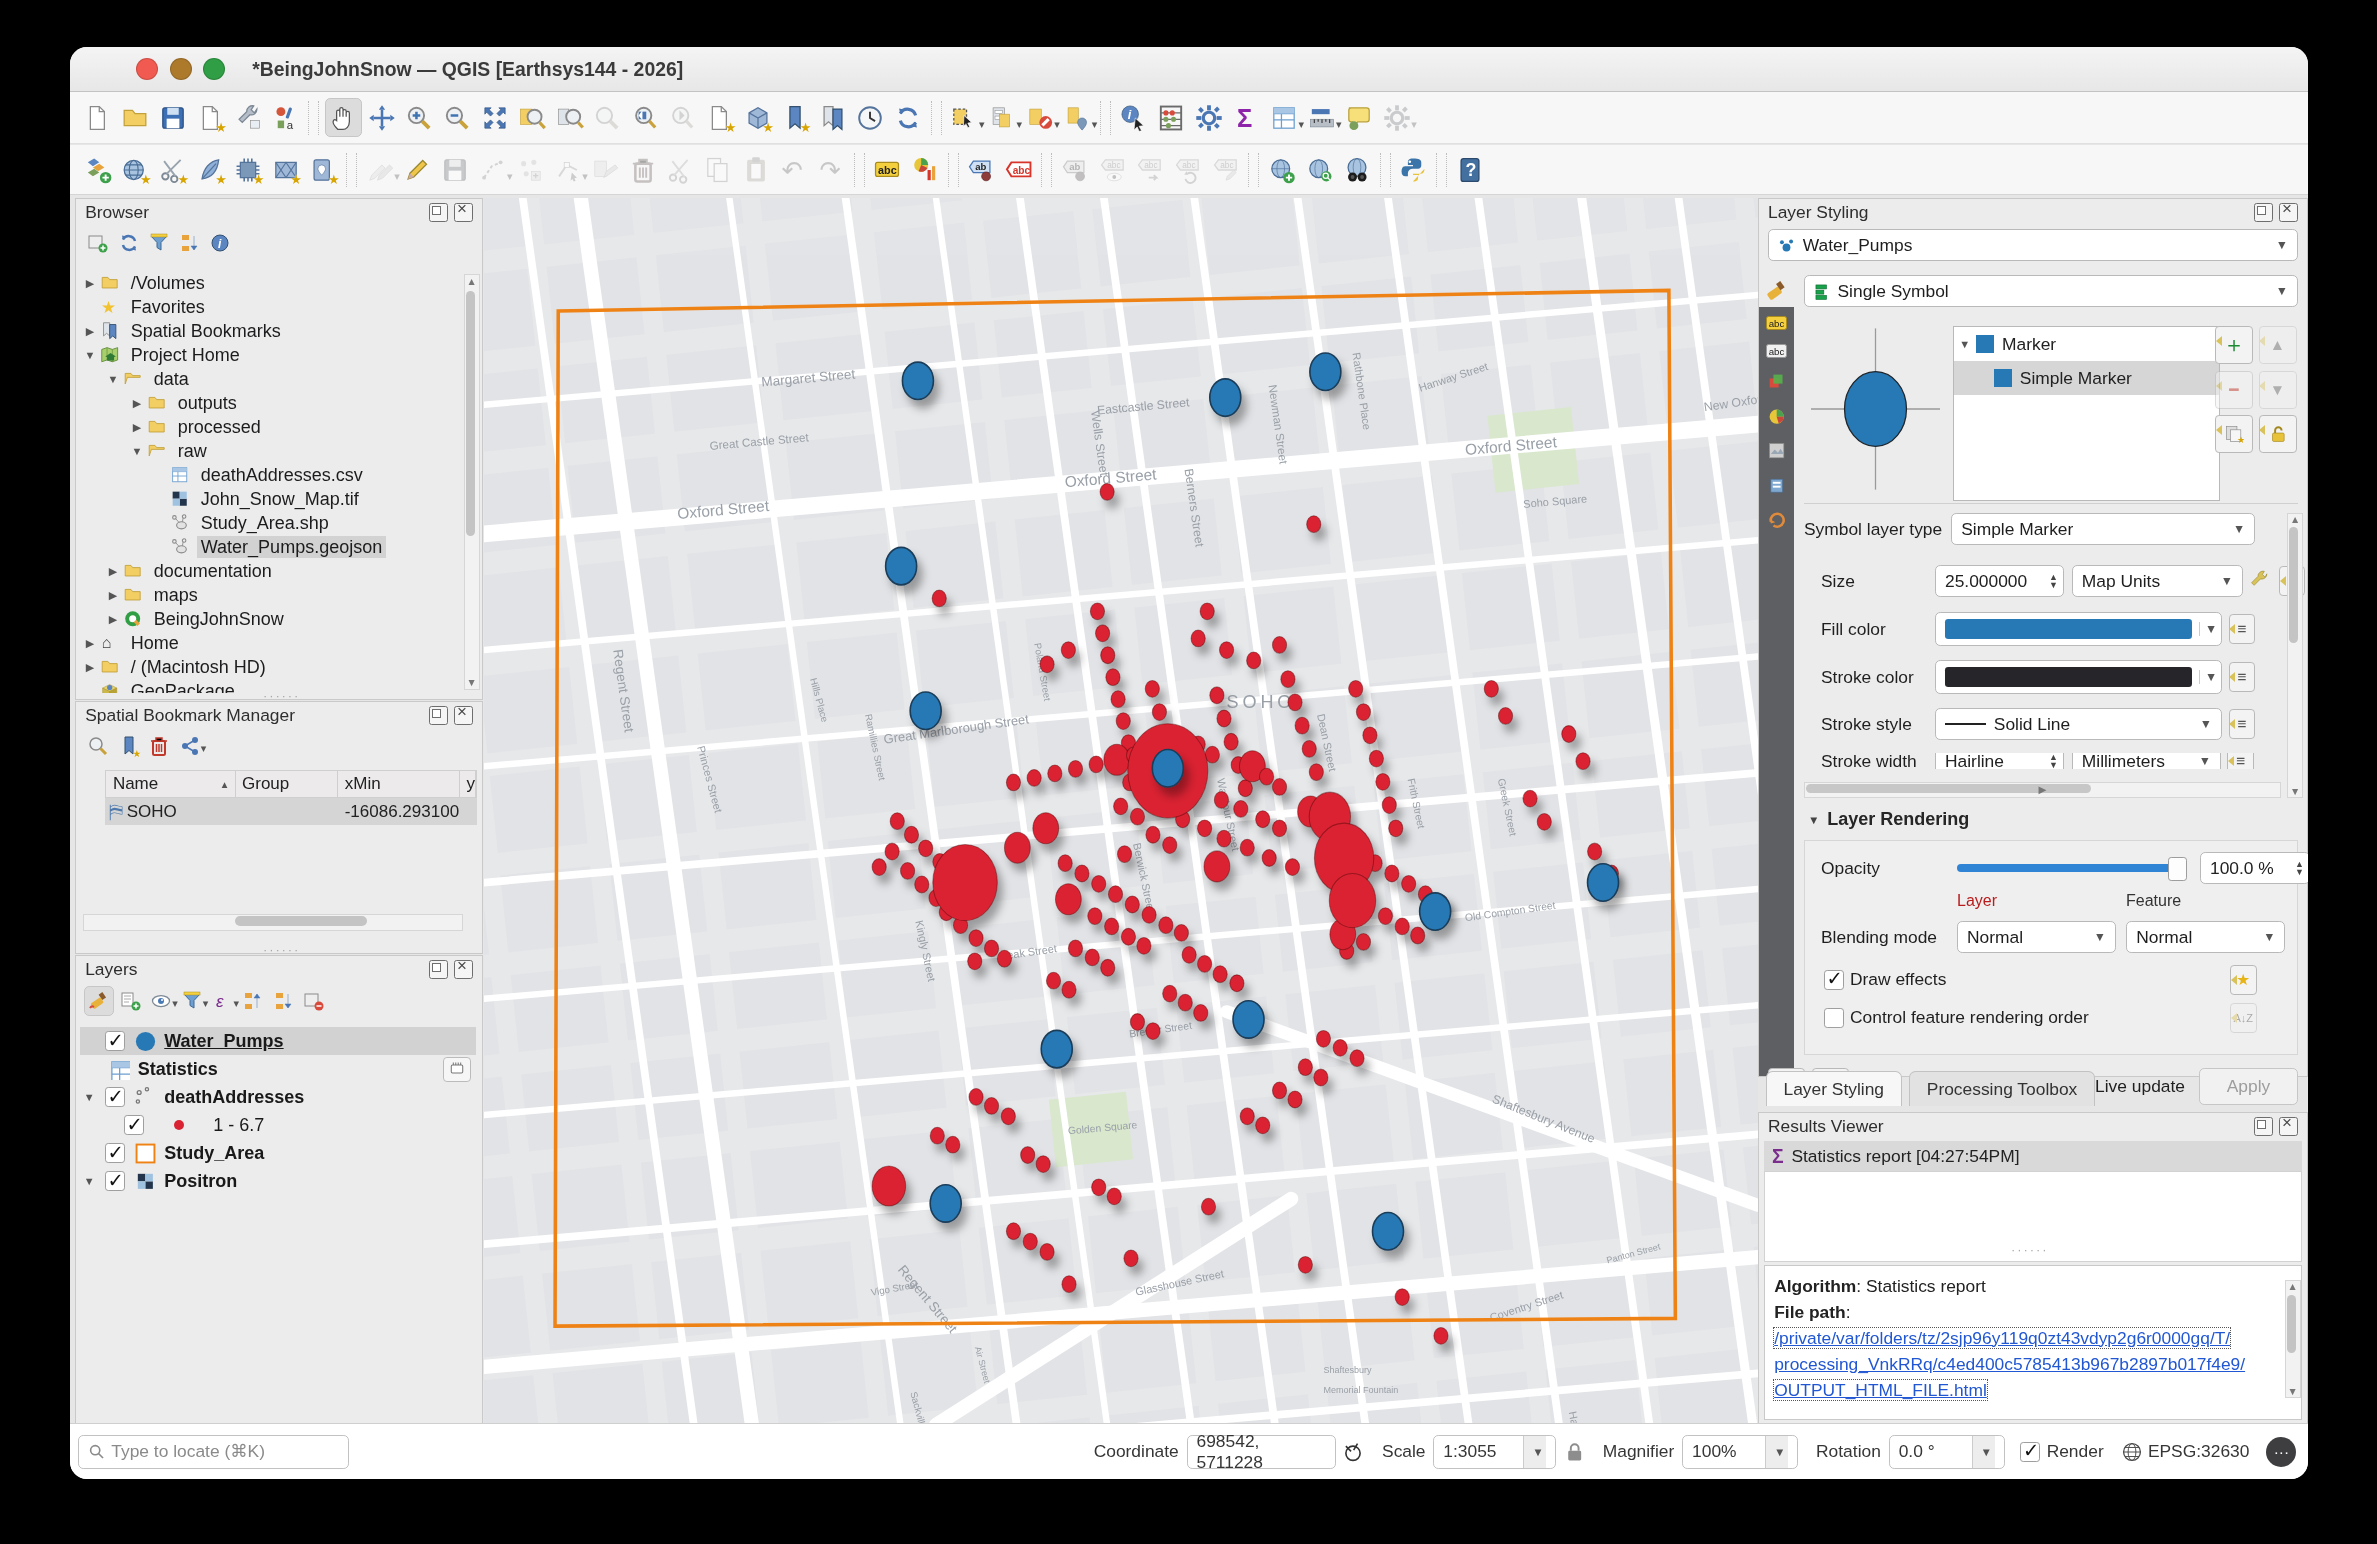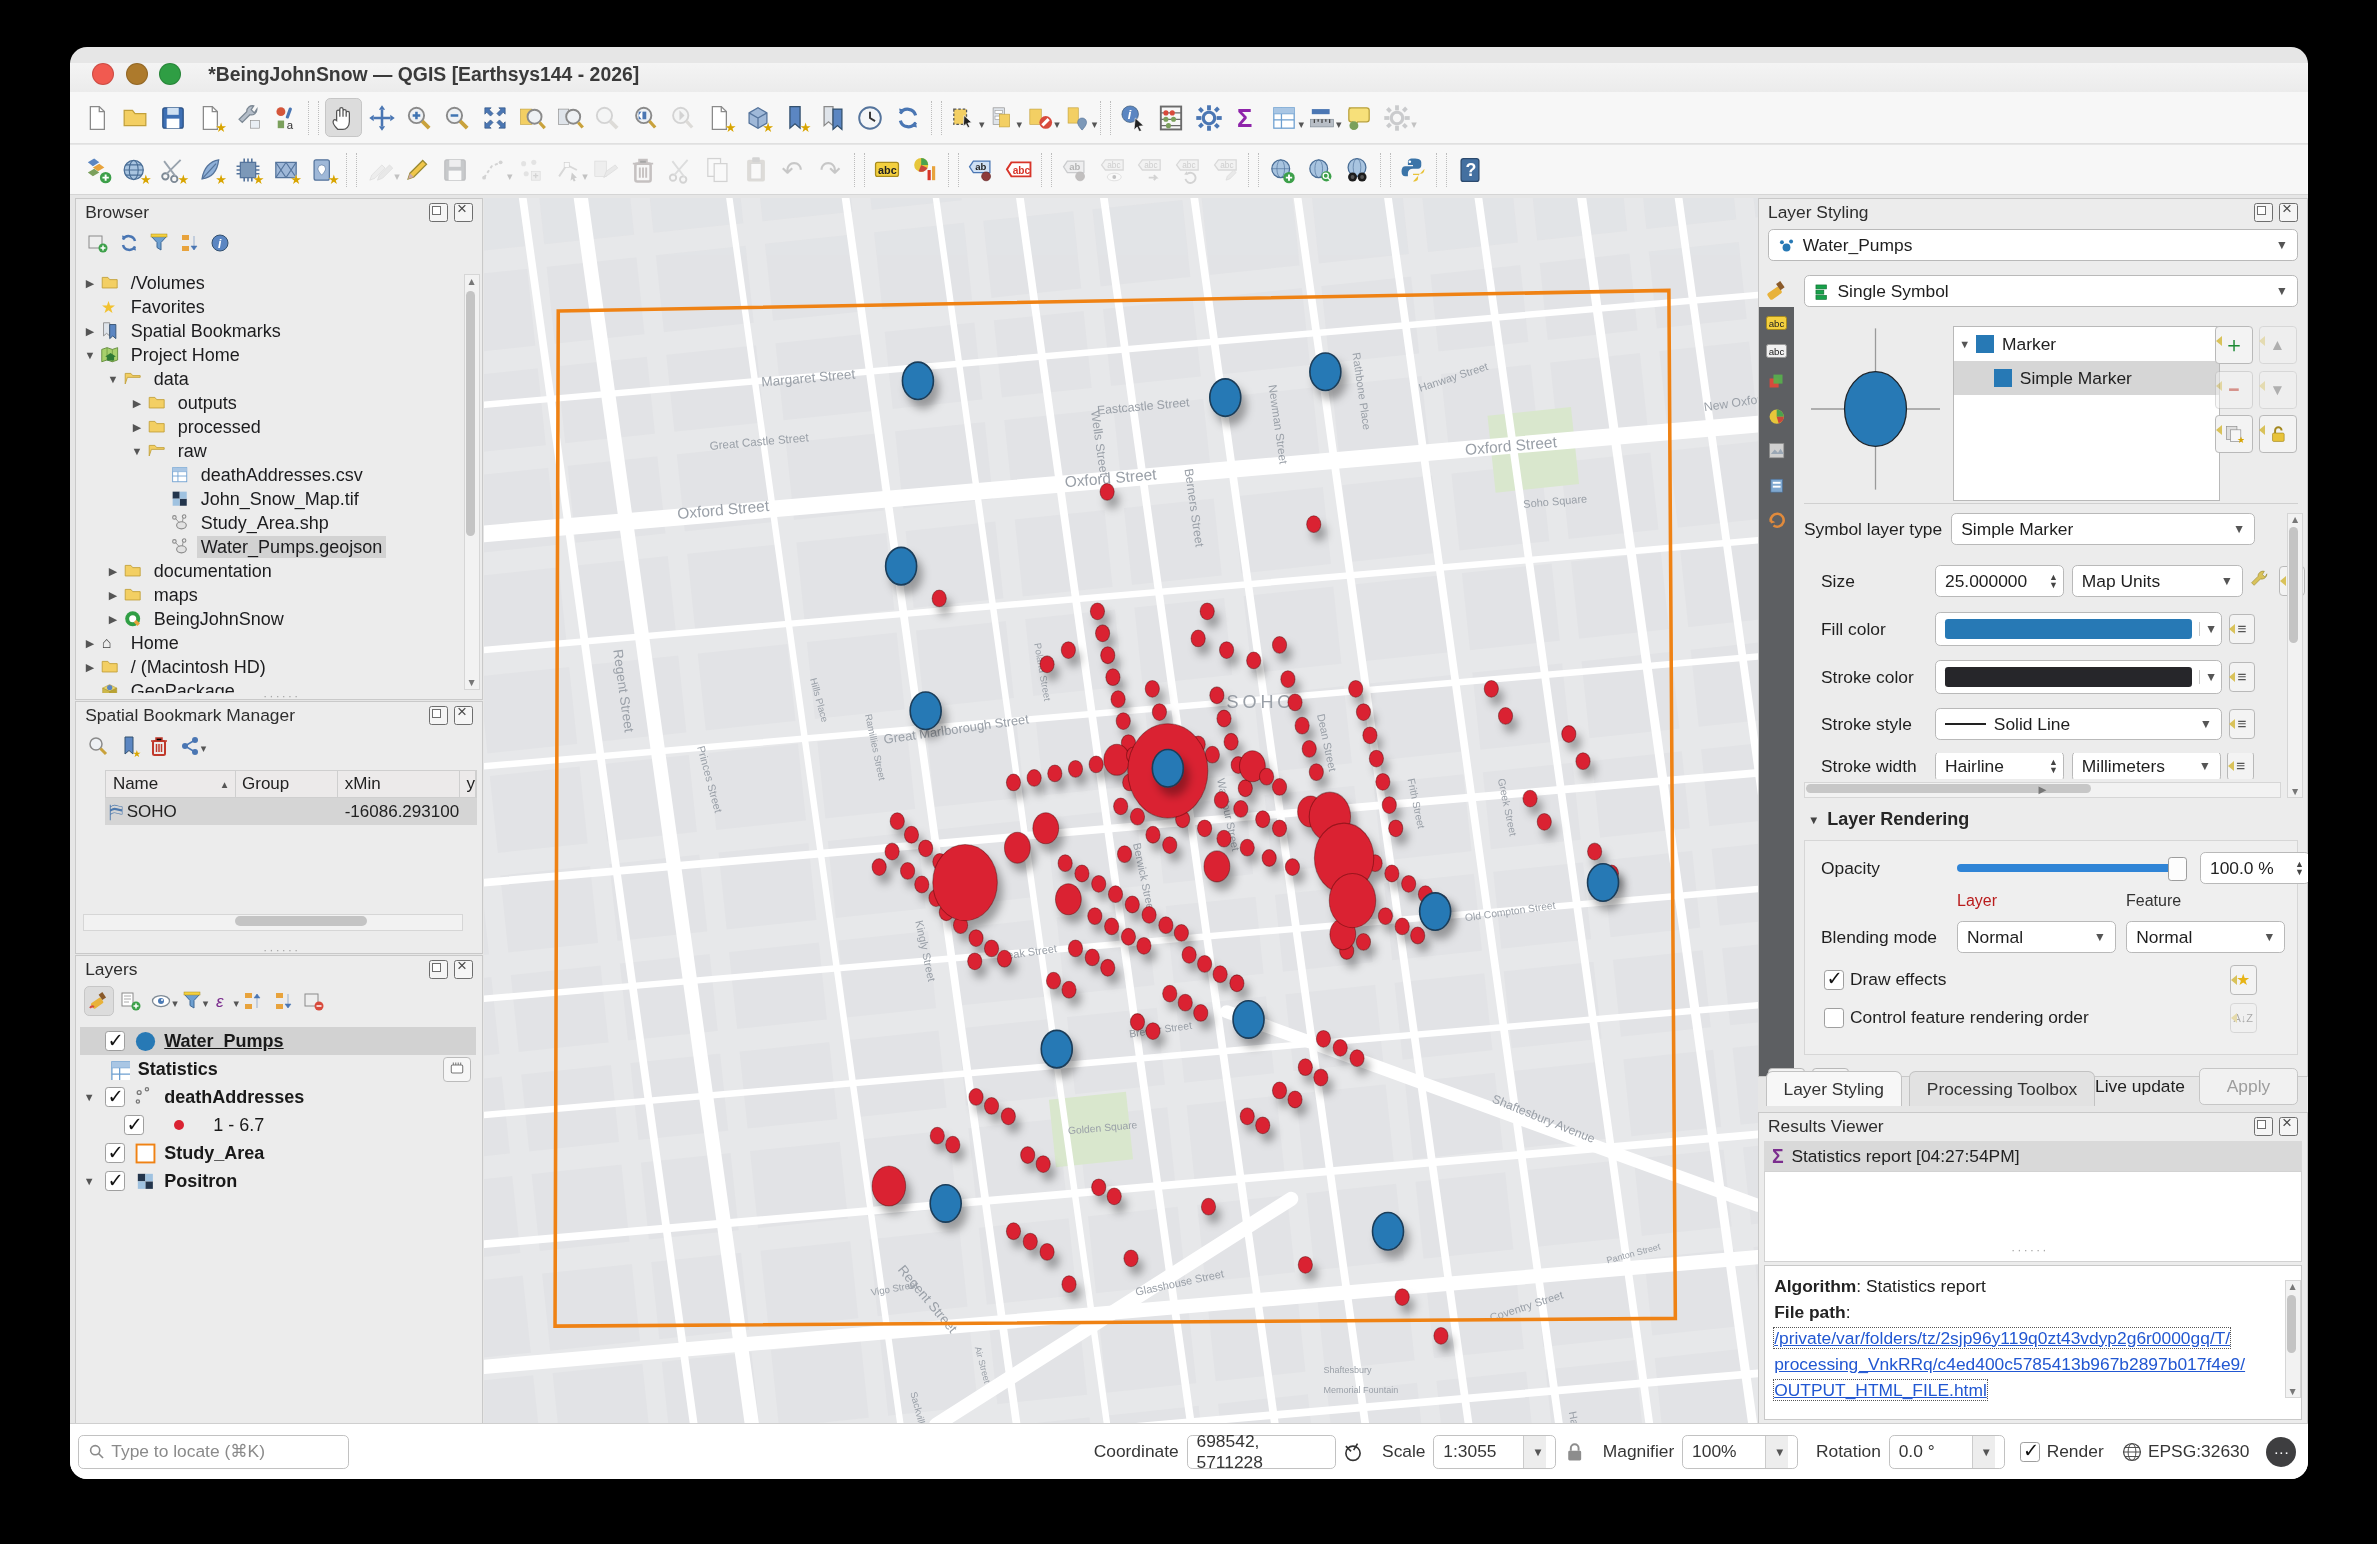--- a/index.html
+++ b/index.html
@@ -1,19 +1,19 @@
 <!DOCTYPE html>
 <html style="font-size:10.3px"><head>
 <meta charset="utf-8">
 <style>
   html,body{margin:0;padding:0;background:#000;}
   #screen{position:relative;width:2377px;height:1544px;background:#000;font-family:"Liberation Sans",sans-serif;color:#222;overflow:hidden;}
   #window{position:absolute;left:70px;top:47px;width:2238px;height:1432px;background:#e6e6e6;border-radius:17px;overflow:hidden;box-shadow:0 26px 90px rgba(0,0,0,.7);}
   
-  #titlebar{position:absolute;left:0;top:16px;width:100%;height:44px;background:linear-gradient(#f4f4f4,#e7e7e7);border-bottom:0.6px solid #c3c3c3;display:flex;align-items:flex-start;}
+  #titlebar{position:absolute;left:0;top:0;width:100%;height:44px;background:linear-gradient(#f4f4f4,#e7e7e7);border-bottom:0.6px solid #c3c3c3;display:flex;align-items:center;padding-left:44px;}
   .tl{width:20px;height:20px;border-radius:50%;margin-left:11.6px;border:0.6px solid rgba(0,0,0,.15);}
   .tl:first-child{margin-left:22px;}
   #title-text{font-size:19.4px;font-weight:bold;color:#3a3a3a;margin-left:27px;}
   
   .toolbar{position:absolute;left:0;width:100%;background:#f7f7f7;display:flex;align-items:center;padding-left:9px;box-sizing:border-box;}
   #tb1{top:45px;height:52px;border-bottom:0.6px solid #e0e0e0;}
   #tb2{top:98px;height:50px;border-bottom:0.6px solid #d5d5d5;}
   .tbtn{width:35px;height:37px;display:flex;align-items:center;justify-content:center;position:relative;border-radius:5.2px;margin:0 1.3px;flex:none;}
   .tbtn svg{width:28px;height:28px;}
   .tbtn.active{background:#dcdcdc;border:0.6px solid #c6c6c6;}
@@ -1662,21 +1662,21 @@
       </div>
       <div style="position:absolute;left:62px;top:509px;display:flex;align-items:center;">
         <span class="lblr" style="width:114px;">Stroke style</span>
         <div class="combo" style="width:287px;height:32px;">
             <span style="display:inline-block;width:41px;height:2.6px;background:#222;margin-right:7.8px;"></span>
             <span>Solid Line</span>
             <span class="ca">▼</span>
           </div>
         <div class="ovr" style="margin-left:6.5px;">≡</div>
       </div>
-      <div style="position:absolute;left:62px;top:554px;display:flex;align-items:center;height:26px;overflow:hidden;">
+      <div style="position:absolute;left:62px;top:554px;display:flex;align-items:center;height:16px;overflow:hidden;">
         <span class="lblr" style="width:114px;">Stroke width</span>
         <div class="spin" style="width:129px;height:31px;">
             <span>Hairline</span>
             <span class="ud">▲<br>▼</span>
           </div>
         <div class="combo" style="width:149px;height:31px;margin-left:7.8px;">
             <span>Millimeters</span>
             <span class="ca">▼</span>
           </div>
         <div class="ovr" style="margin-left:6.5px;">≡</div>

